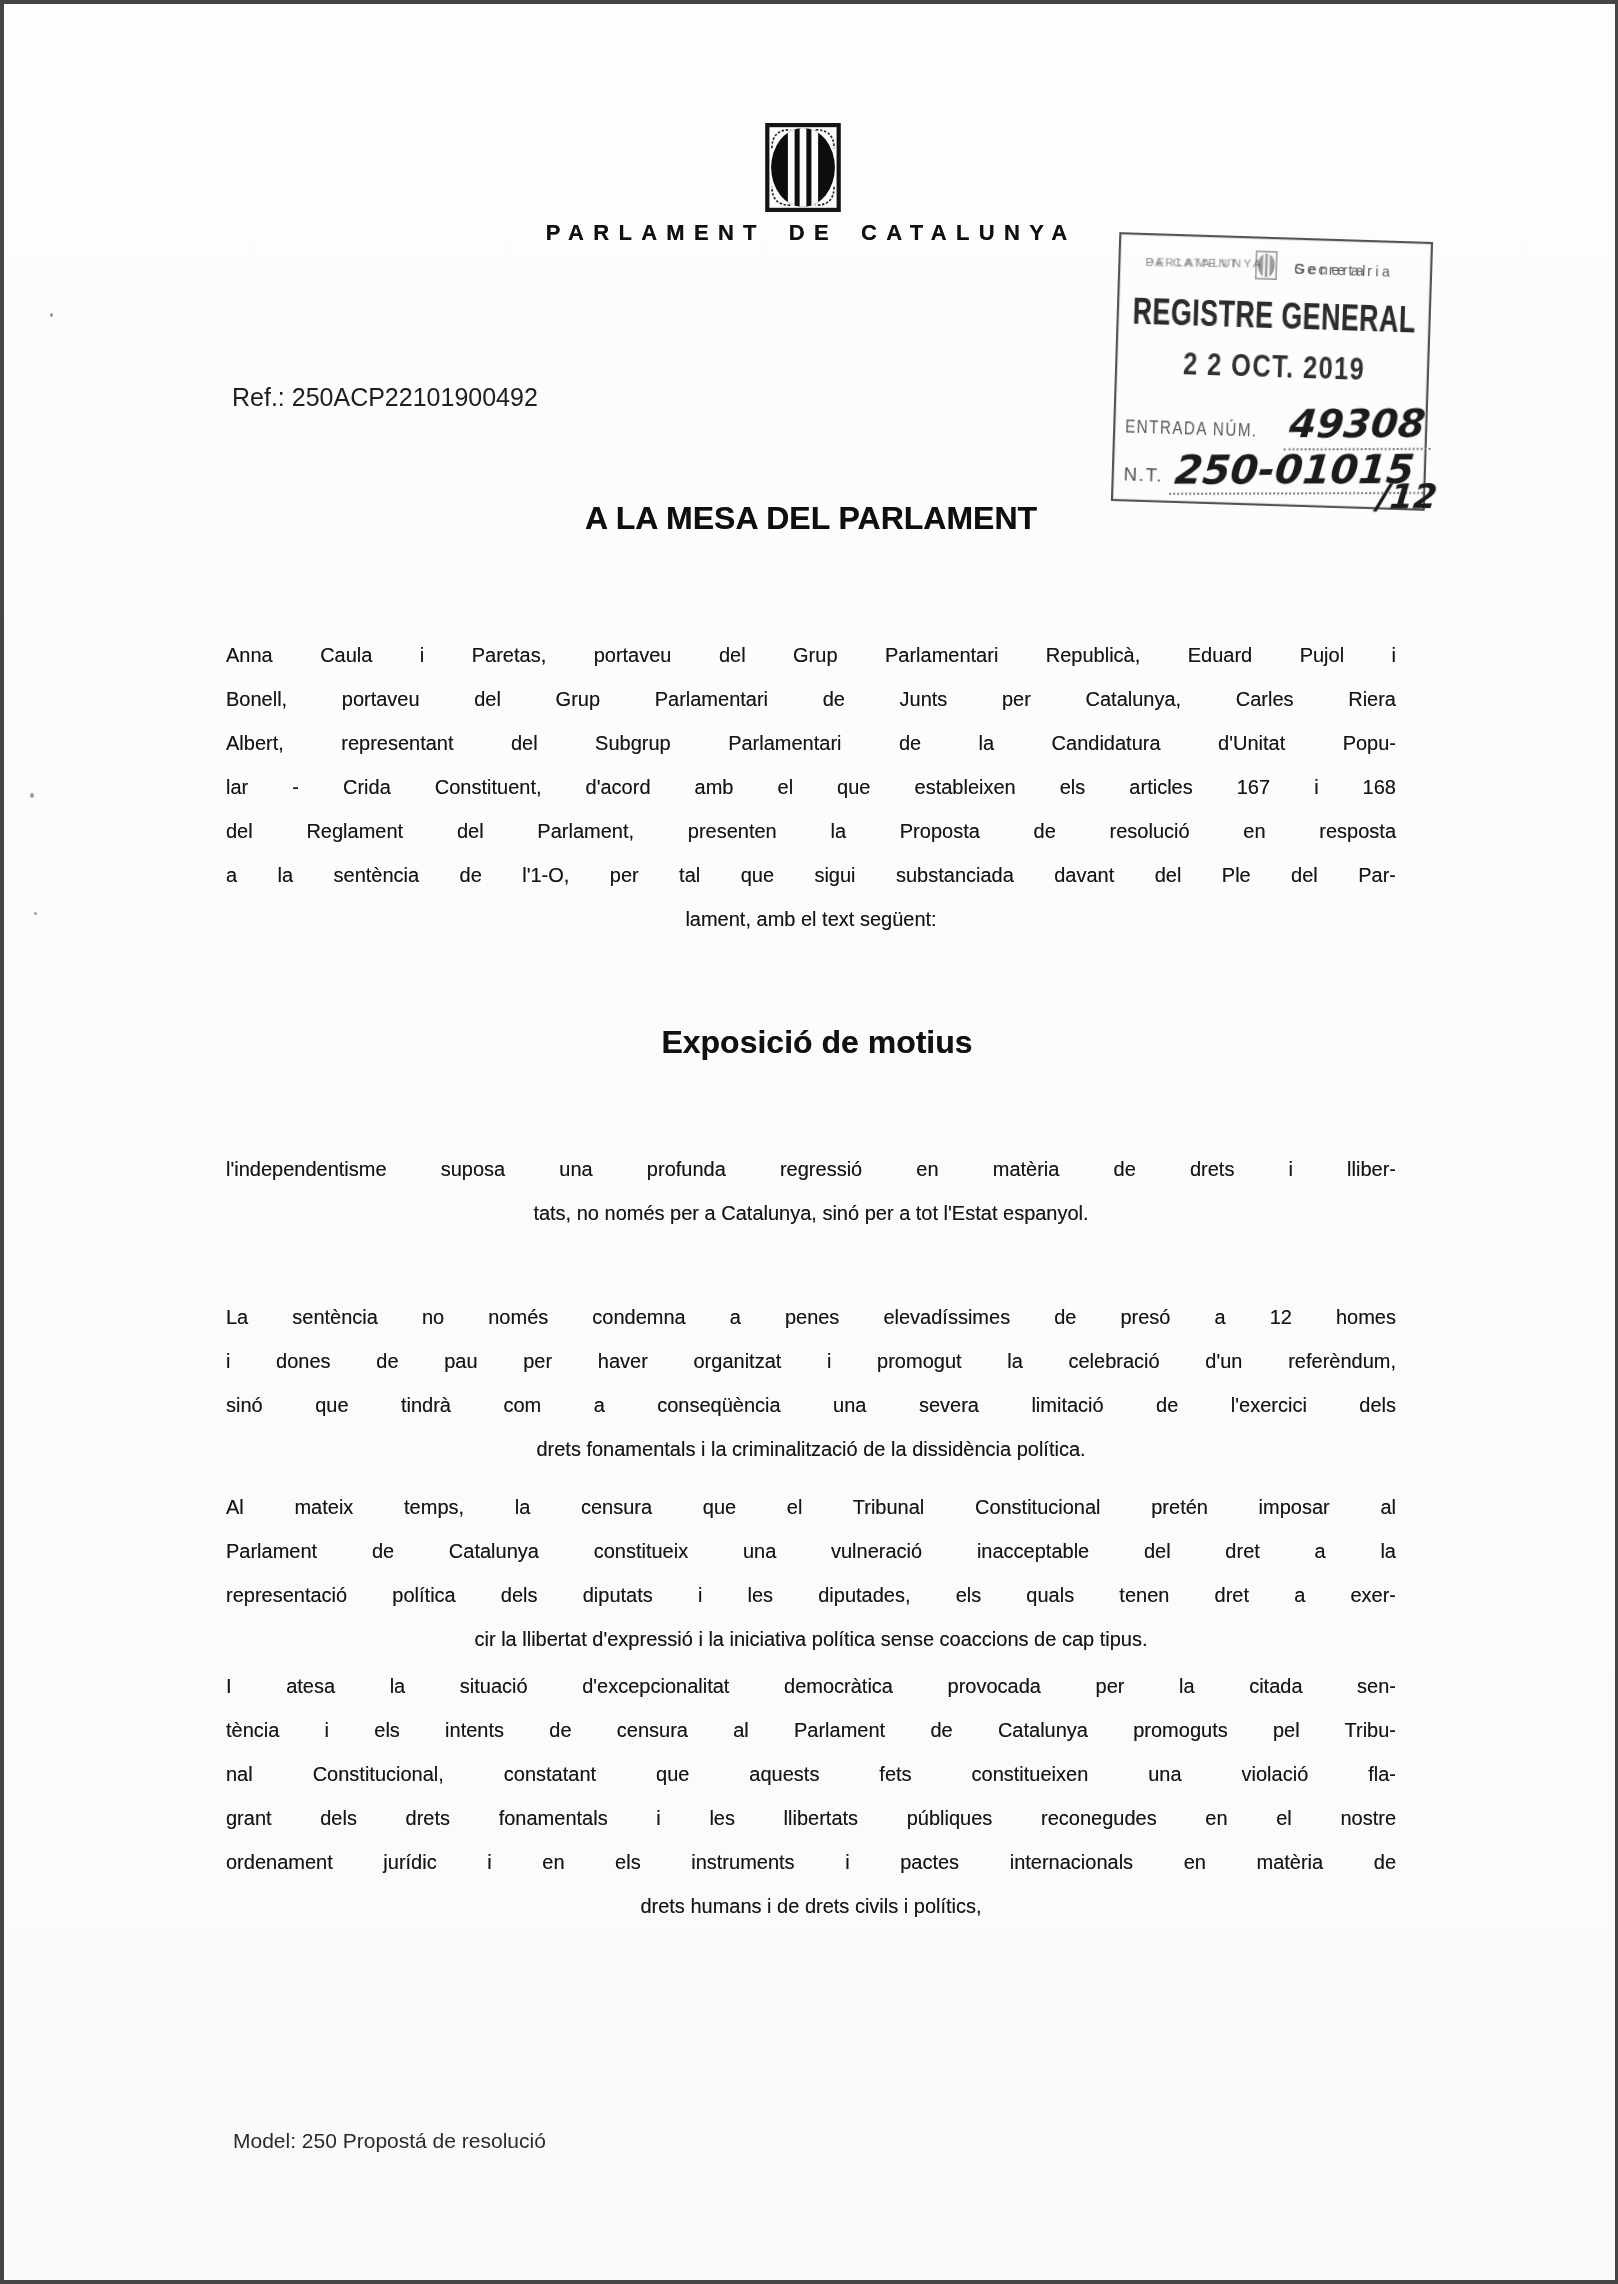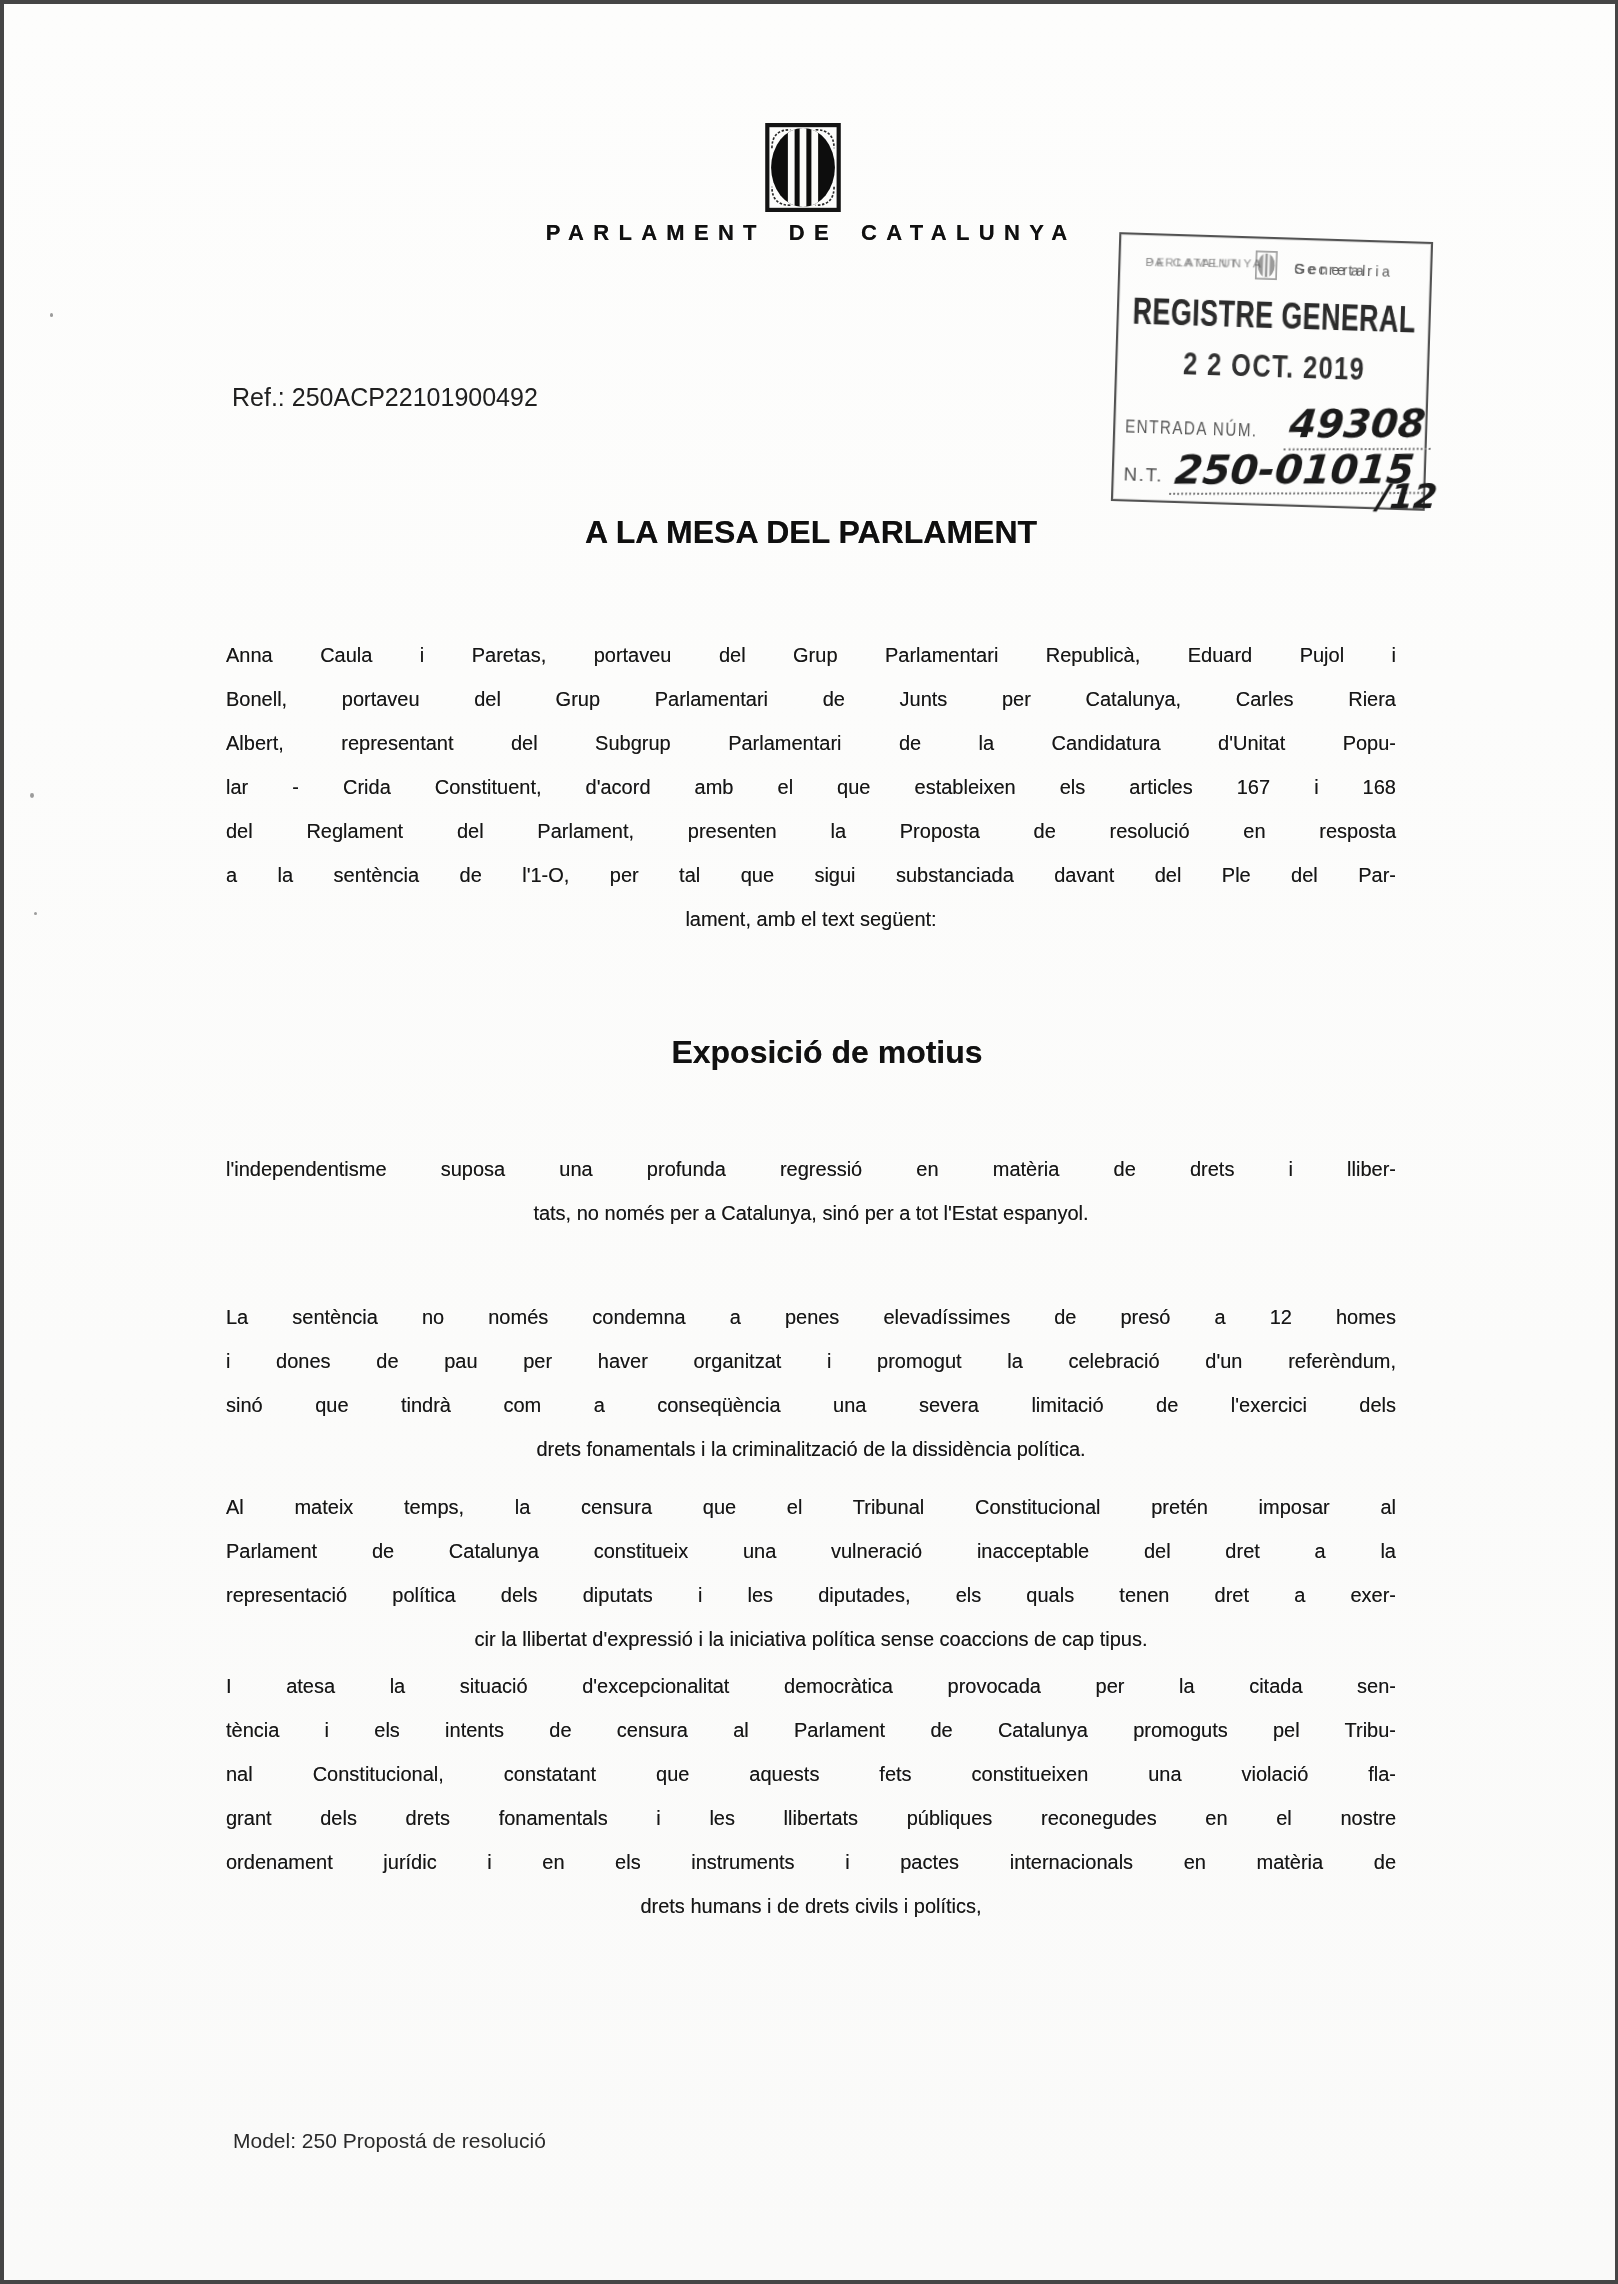--- a/index.html
+++ b/index.html
@@ -49,26 +49,26 @@
   .st-nt-label{left:10px;top:229px;font-size:18.5px;letter-spacing:1.7px;color:#4f4f4f;filter:blur(0.3px);}
   .st-nt-num{left:56px;top:211px;font-size:40px;border-bottom:2.5px dotted #777;padding:0 11.8px 0 3.4px;}
   .st-nt-suffix{left:263px;top:234px;font-size:34px;}
   .hand{
     font-family:"DejaVu Sans", sans-serif;font-style:italic;font-weight:600;color:#1d1d1d;
     transform:rotate(-2deg) skewX(-6deg);transform-origin:left bottom;
   }
   
   .ref{position:absolute;left:228px;top:379px;font-size:25px;color:#202020;}
   .h-main{
-    position:absolute;left:222px;top:510px;width:1170px;margin:0;
+    position:absolute;left:222px;top:496px;width:1170px;margin:0;
     text-align:center;font-size:32px;font-weight:700;color:#0f0f0f;
     text-shadow:0 0 0.4px rgba(0,0,0,.6);
   }
   .h-motius{
-    position:absolute;left:222px;top:1014px;width:1170px;margin:16px;
+    position:absolute;left:222px;top:1014px;width:1170px;margin:6px;
     text-align:center;font-size:32px;font-weight:700;color:#111;
     text-shadow:0 0 0.4px rgba(0,0,0,.55);
   }
   .para{
     position:absolute;left:222px;width:1170px;
     font-size:20px;color:#161616;
     text-shadow:0 0 0.5px rgba(10,10,10,.5);
   }
   .para .line{height:44px;line-height:44px;text-align:justify;}
   .para .line::after{content:"";display:inline-block;width:100%;height:0;}

